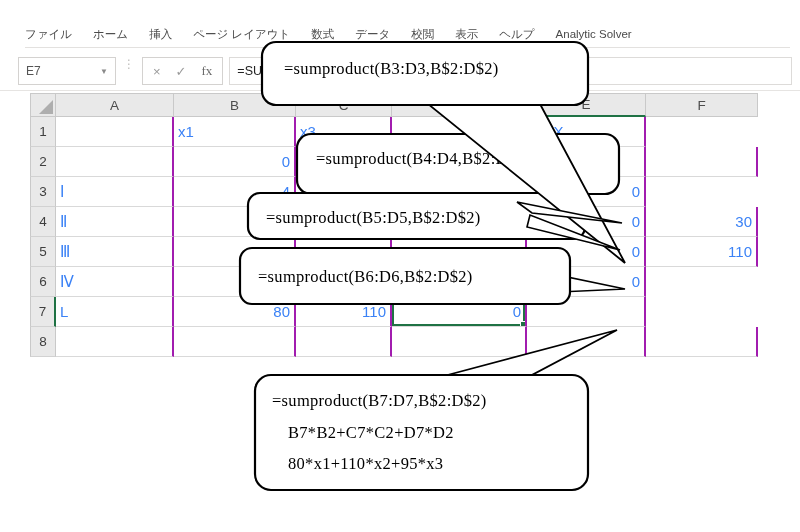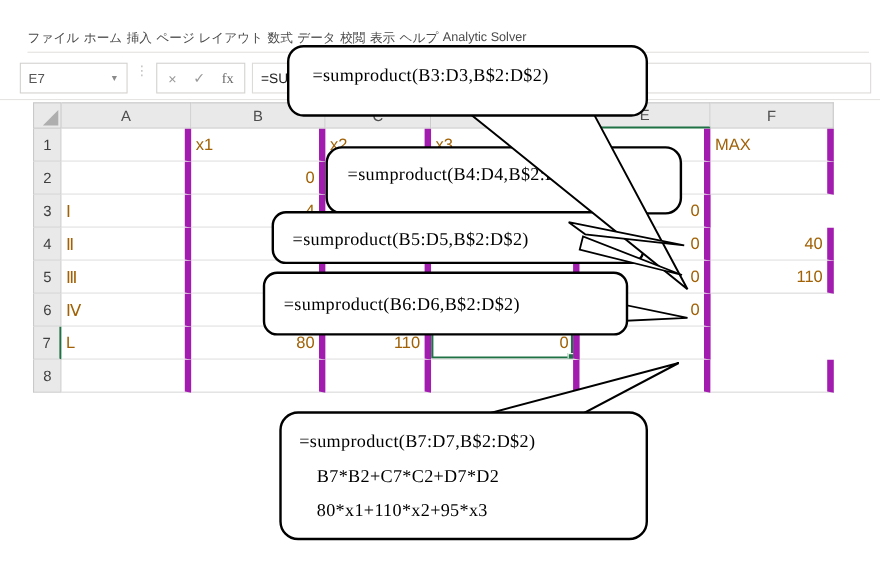--- a/index.html
+++ b/index.html
@@ -1,20 +1,20 @@
 <!DOCTYPE html>
 <html><head>
 <meta charset="utf-8">
 <style>
   html,body{margin:0;padding:0;background:#fff;}
   body{width:800px;height:532px;overflow:hidden;font-family:"Liberation Sans","DejaVu Sans",sans-serif;}
   .app{position:relative;width:800px;height:532px;background:#fff;}
 
   
-  .menubar{position:absolute;left:25px;top:24px;right:5px;height:20px;display:flex;align-items:center;gap:4px;font-size:11.5px;color:#4a4a4a;white-space:nowrap;}
+  .menubar{position:absolute;left:25px;top:24px;right:5px;height:20px;display:flex;align-items:center;gap:21px;font-size:11.5px;color:#4a4a4a;white-space:nowrap;}
   .menubar .tab{cursor:default;}
   .menu-underline{position:absolute;left:25px;right:10px;top:47px;height:1px;background:#e3e1df;}
 
   
   .fbar{position:absolute;left:18px;top:57px;right:8px;height:28px;display:flex;align-items:flex-start;}
   .namebox{width:82px;height:26px;border:1px solid #d4d2d0;background:#fff;display:flex;align-items:center;justify-content:space-between;padding:0 7px;font-size:12px;color:#555;}
   .namebox .dd{font-size:8px;color:#8a8a8a;}
   .dots{color:#c0bebc;margin:0 7px;font-size:12px;}
   .fbtns{height:26px;border:1px solid #d4d2d0;background:#fff;display:flex;align-items:center;gap:15px;padding:0 10px;font-size:13px;color:#9a9a9a;}
   .fx{font-family:"Liberation Serif","DejaVu Serif",serif;color:#6a6a6a;}
@@ -26,21 +26,21 @@
   .hrow,.srow{display:grid;grid-template-columns:26px 118px 122px 96px 135px 119px 112px;}
   .hrow{height:24px;}
   .srow{height:30px;}
   .ch{background:#e9e9e9;border-top:1px solid #c9c9c9;border-right:1px solid #c9c9c9;border-bottom:1px solid #c9c9c9;color:#4d4d4d;font-size:13.5px;display:flex;align-items:center;justify-content:center;}
   .ch.first,.rh.first{border-left:1px solid #c9c9c9;}
   .ch.chE{border-bottom:2px solid #1f7244;}
   .corner{position:relative;}
   .tri{position:absolute;right:2px;bottom:2px;width:0;height:0;border-left:14px solid transparent;border-bottom:14px solid #aeaeae;}
   .rh{background:#e9e9e9;border-right:1px solid #c9c9c9;border-bottom:1px solid #d2d2d2;color:#3f3f3f;font-size:13.5px;display:flex;align-items:center;justify-content:center;}
   .rh.rh7{border-right:2px solid #1f7244;}
-  .c{background:#fff;border-right:6px solid #a21caf;border-bottom:1px solid #d9d9d9;font-size:15px;color:#a16207;display:flex;align-items:center;padding:0 4px;overflow:hidden;}
+  .c{background:#fff;border-right:2px solid #a21caf;border-bottom:1px solid #d9d9d9;font-size:15px;color:#3b82f6;display:flex;align-items:center;padding:0 4px;overflow:hidden;}
   .c.num{justify-content:flex-end;}
   .c.sel{position:relative;box-shadow:inset 0 0 0 2px #1f7244;}
   .handle{position:absolute;right:-3px;bottom:-3px;width:6px;height:6px;background:#1f7244;border:1px solid #fff;z-index:3;}
 
   
   .overlay{position:absolute;left:0;top:0;width:800px;height:532px;z-index:20;pointer-events:none;}
   .overlay text{font-family:"Liberation Serif","DejaVu Serif",serif;font-size:16.5px;fill:#000;letter-spacing:0.3px;}
 </style>
 </head>
 <body>
@@ -88,21 +88,20 @@
       <div class="ch">C</div>
       <div class="ch">D</div>
       <div class="ch chE">E</div>
       <div class="ch">F</div>
     </div>
 
     <div class="srow">
       <div class="rh first">1</div>
       <div class="c"></div>
       <div class="c">x1</div>
-      <div class="c">x2</div>
       <div class="c">x3</div>
       <div class="c"></div>
       <div class="c">MAX</div>
     </div>
 
     <div class="srow">
       <div class="rh first">2</div>
       <div class="c"></div>
       <div class="c num">0</div>
       <div class="c num"></div>
@@ -120,21 +119,21 @@
       <div class="c num">0</div>
     </div>
 
     <div class="srow">
       <div class="rh first">4</div>
       <div class="c">Ⅱ</div>
       <div class="c num"></div>
       <div class="c num"></div>
       <div class="c num"></div>
       <div class="c num">0</div>
-      <div class="c num">40</div>
+      <div class="c num">30</div>
     </div>
 
     <div class="srow">
       <div class="rh first">5</div>
       <div class="c">Ⅲ</div>
       <div class="c num"></div>
       <div class="c num"></div>
       <div class="c num"></div>
       <div class="c num">0</div>
       <div class="c num">110</div>

